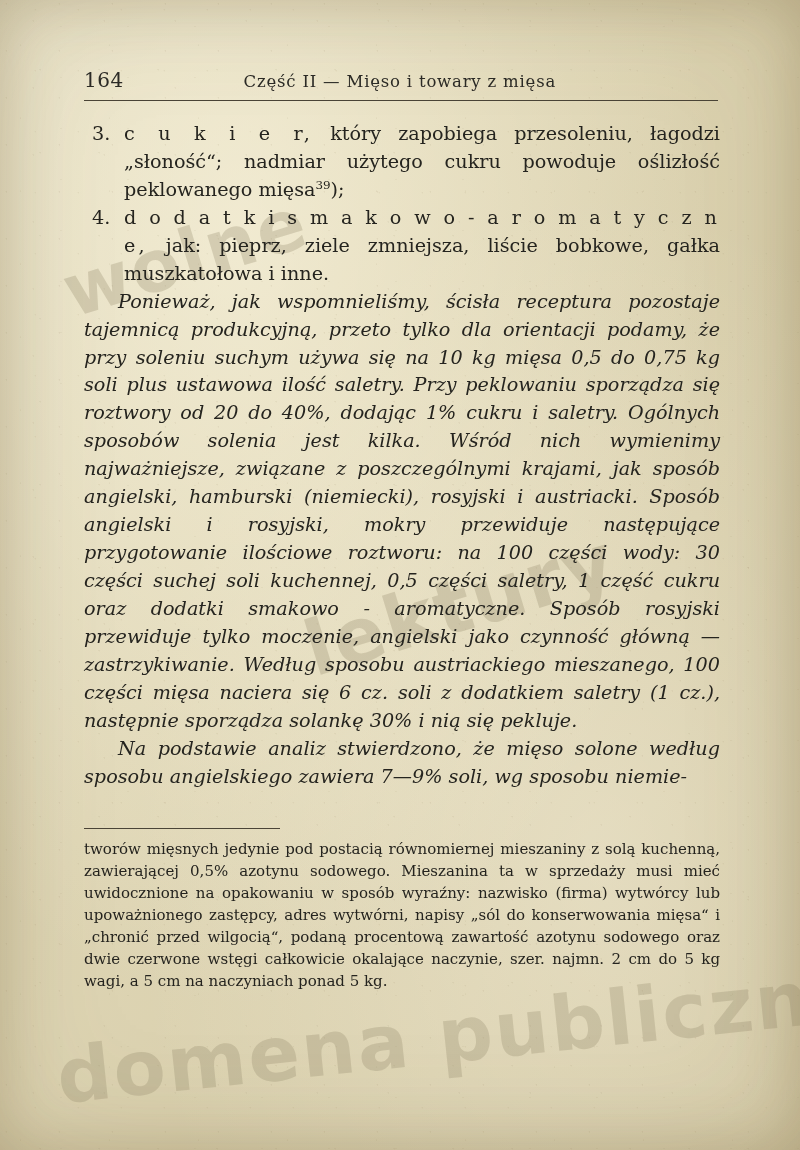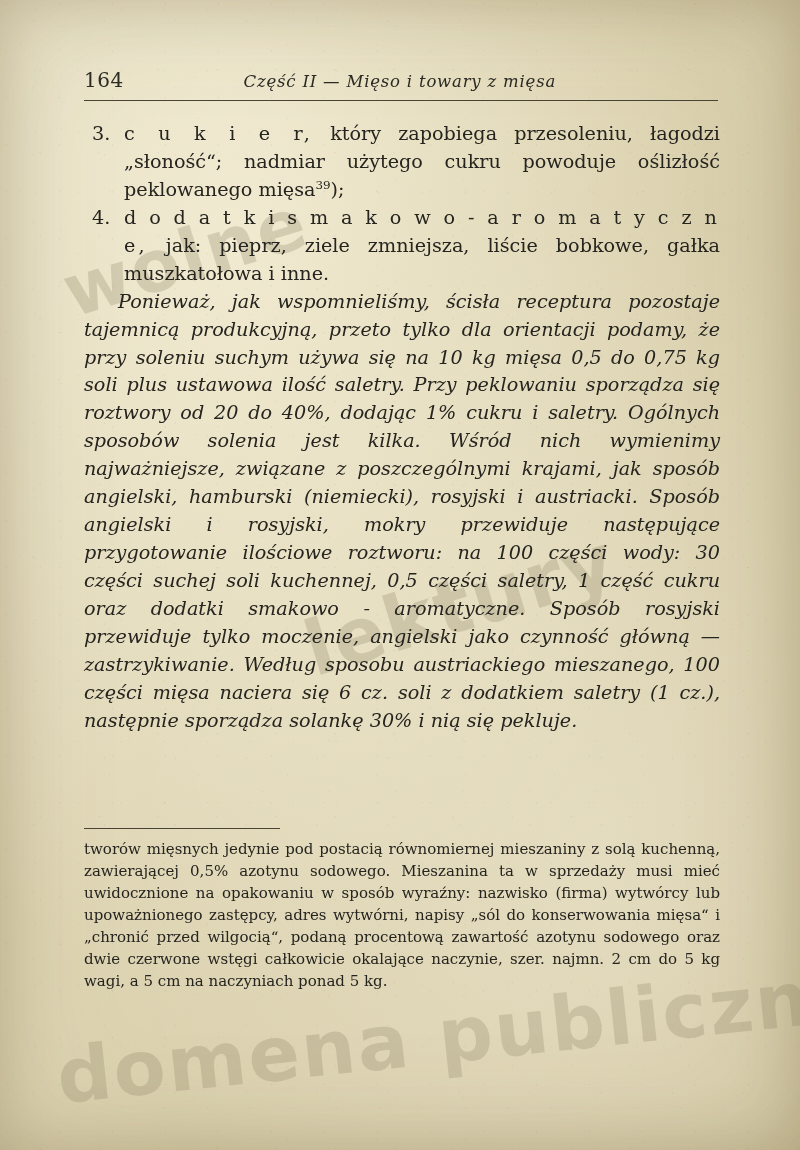--- a/index.html
+++ b/index.html
@@ -90,21 +90,20 @@
   .folio {
     font-size: 20px;
     letter-spacing: 0.5px;
   }
   .running-title {
     flex: 1;
     text-align: center;
     font-size: 16.5px;
     letter-spacing: 0.8px;
     padding-right: 40px;
-    font-style: italic;
   }
   .rule {
     position: absolute;
     left: 84px;
     top: 100px;
     width: 634px;
     height: 1px;
     background: #4a4437;
   }
   .rule-bottom {
@@ -198,20 +197,21 @@
       <ol class="numlist">
         <li>
           <span class="marker">3.</span><span class="spaced">c u k i e r,</span><span> który zapobiega przesoleniu, łagodzi „słoność“; nadmiar użytego cukru powoduje oślizłość peklowanego mięsa</span><sup>39</sup><span>);</span>
         </li>
         <li>
           <span class="marker">4.</span><span class="spaced">d o d a t k i   s m a k o w o - a r o m a t y c z n e,</span><span> jak: pieprz, ziele zmniejsza, liście bobkowe, gałka muszkatołowa i inne.</span>
         </li>
       </ol>
 
       <p class="para">Ponieważ, jak wspomnieliśmy, ścisła receptura pozostaje tajemnicą produkcyjną, przeto tylko dla orientacji podamy, że przy soleniu suchym używa się na 10 kg mięsa 0,5 do 0,75 kg soli plus ustawowa ilość saletry. Przy peklowaniu sporządza się roztwory od 20 do 40%, dodając 1% cukru i saletry. Ogólnych sposobów solenia jest kilka. Wśród nich wymienimy najważniejsze, związane z poszczególnymi krajami, jak sposób angielski, hamburski (niemiecki), rosyjski i austriacki. Sposób angielski i rosyjski, mokry przewiduje następujące przygotowanie ilościowe roztworu: na 100 części wody: 30 części suchej soli kuchennej, 0,5 części saletry, 1 część cukru oraz dodatki smakowo - aromatyczne. Sposób rosyjski przewiduje tylko moczenie, angielski jako czynność główną — zastrzykiwanie. Według sposobu austriackiego mieszanego, 100 części mięsa naciera się 6 cz. soli z dodatkiem saletry (1 cz.), następnie sporządza solankę 30% i nią się pekluje.</p>
+      <p class="para">Na podstawie analiz stwierdzono, że mięso solone według sposobu angielskiego zawiera 7—9% soli, wg sposobu niemie-</p>
     </div>
 
     <div class="rule-bottom"></div>
 
     <div class="footnotes">
       <p>tworów mięsnych jedynie pod postacią równomiernej mieszaniny z solą kuchenną, zawierającej 0,5% azotynu sodowego. Mieszanina ta w sprzedaży musi mieć uwidocznione na opakowaniu w sposób wyraźny: nazwisko (firma) wytwórcy lub upoważnionego zastępcy, adres wytwórni, napisy „sól do konserwowania mięsa“ i „chronić przed wilgocią“, podaną procentową zawartość azotynu sodowego oraz dwie czerwone wstęgi całkowicie okalające naczynie, szer. najmn. 2 cm do 5 kg wagi, a 5 cm na naczyniach ponad 5 kg.</p>
     </div>
 
   </div>
 

